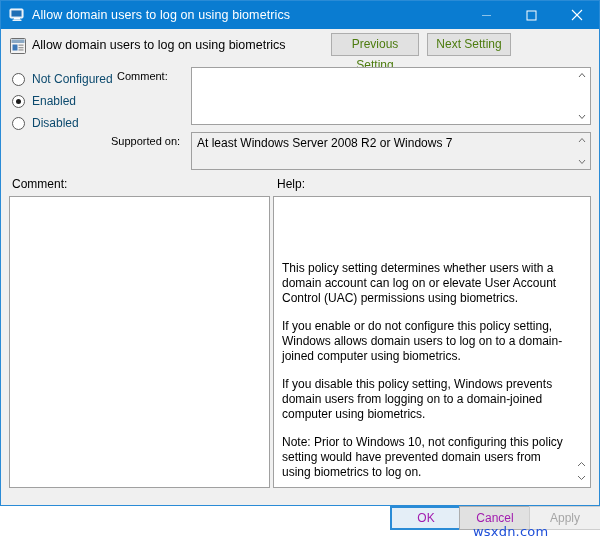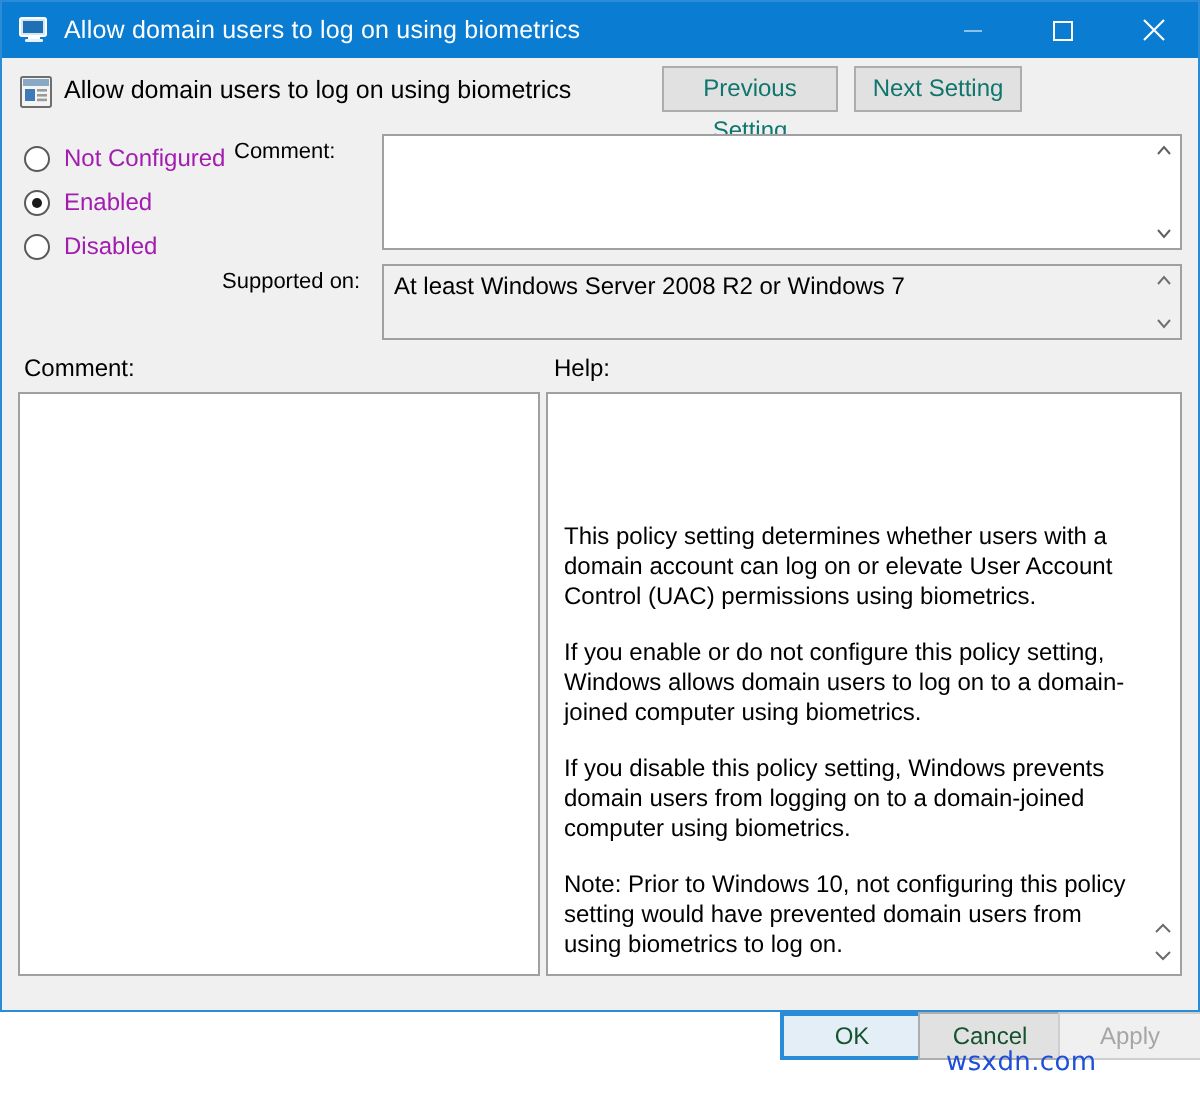--- a/index.html
+++ b/index.html
@@ -87,21 +87,21 @@
   }
   .navbtn {
     position: absolute;
     top: 4px;
     height: 23px;
     box-sizing: border-box;
     background: #e1e1e1;
     border: 1px solid #adadad;
     font-family: "Liberation Sans", sans-serif;
     font-size: 12px;
-    color: #0f766e;
+    color: #4d7c0f;
     text-align: center;
     line-height: 21px;
     padding: 0;
   }
   #btn-prev { left: 330px; width: 88px; }
   #btn-next { left: 426px; width: 84px; }
 
   
   #config {
     flex: none;
@@ -134,21 +134,21 @@
     position: absolute;
     left: 3px;
     top: 3px;
     width: 5px;
     height: 5px;
     border-radius: 50%;
     background: #1b1b1b;
   }
   .radio-label {
     font-size: 12px;
-    color: #a21caf;
+    color: #0c4a6e;
     white-space: nowrap;
   }
 
   .field-label {
     position: absolute;
     font-size: 11px;
     color: #000;
     white-space: nowrap;
   }
   #label-comment { left: 116px; top: 8px; }
@@ -270,21 +270,21 @@
   .actbtn {
     position: absolute;
     top: 14px;
     height: 24px;
     width: 72px;
     box-sizing: border-box;
     background: #e1e1e1;
     border: 1px solid #adadad;
     font-family: "Liberation Sans", sans-serif;
     font-size: 12px;
-    color: #14532d;
+    color: #a21caf;
     text-align: center;
     line-height: 22px;
     padding: 0;
   }
   #btn-ok {
     left: 389px;
     background: #e4eef7;
     border: 2px solid #2a8bd6;
     line-height: 20px;
   }

